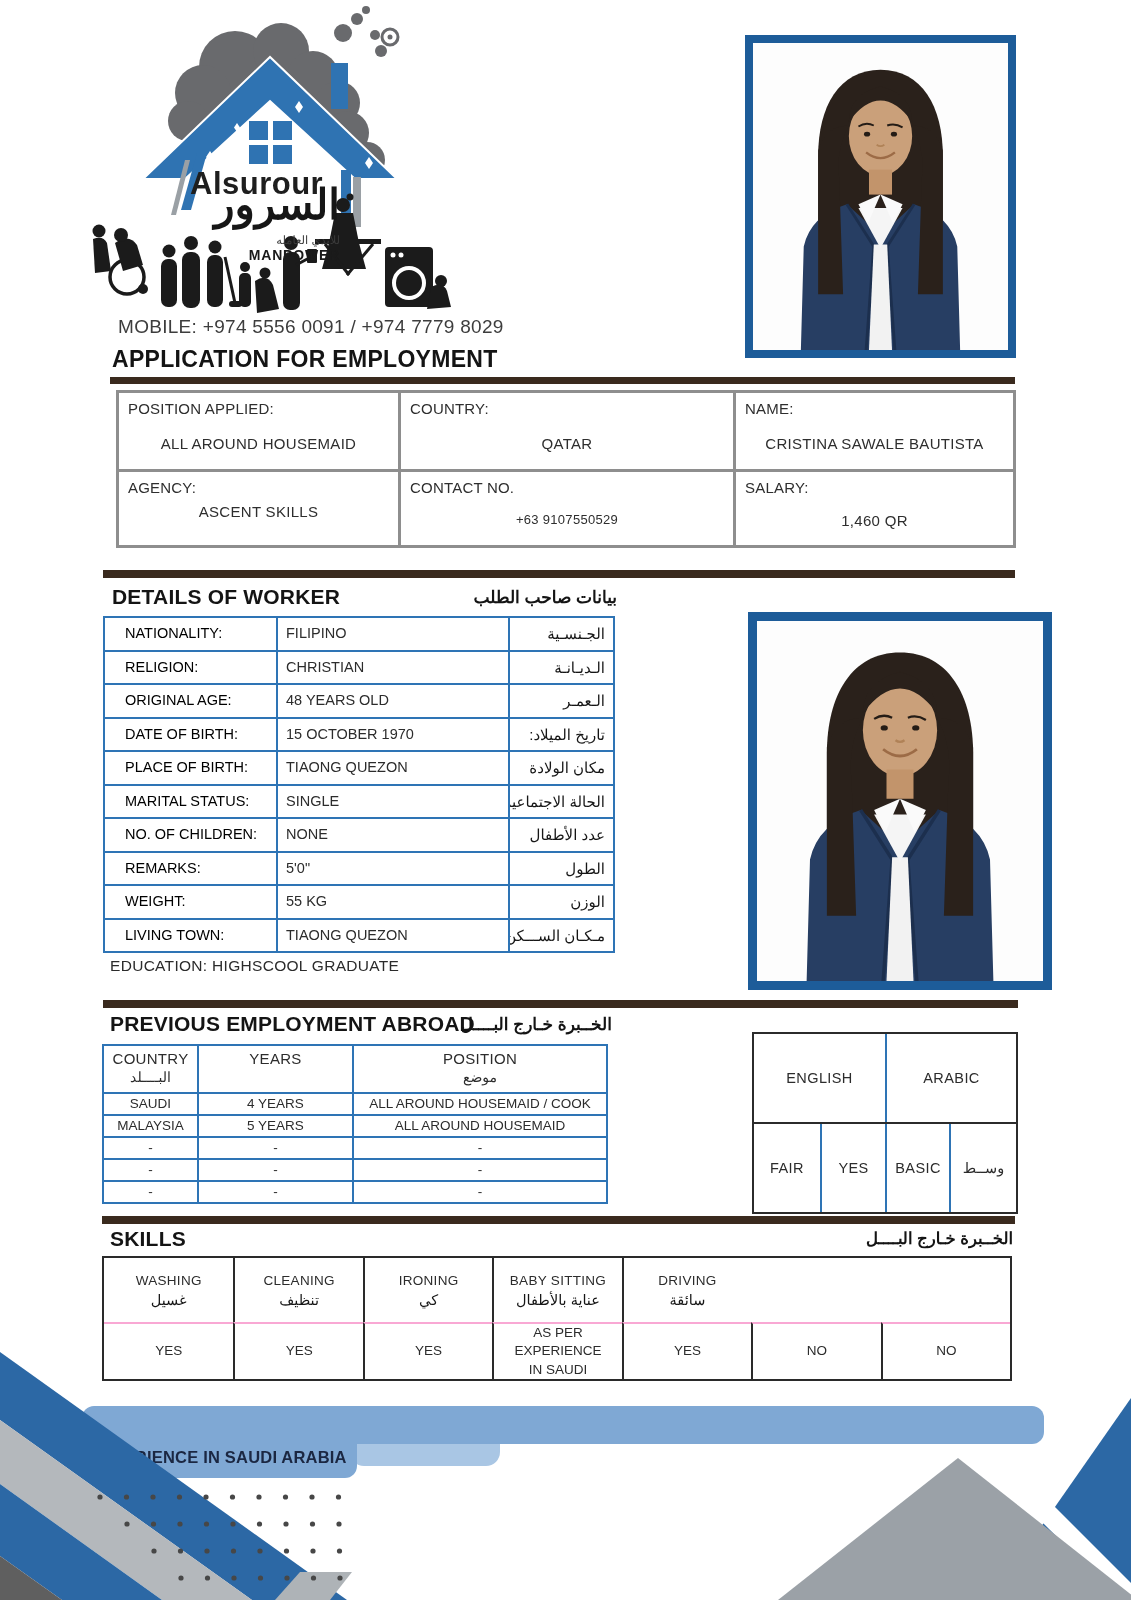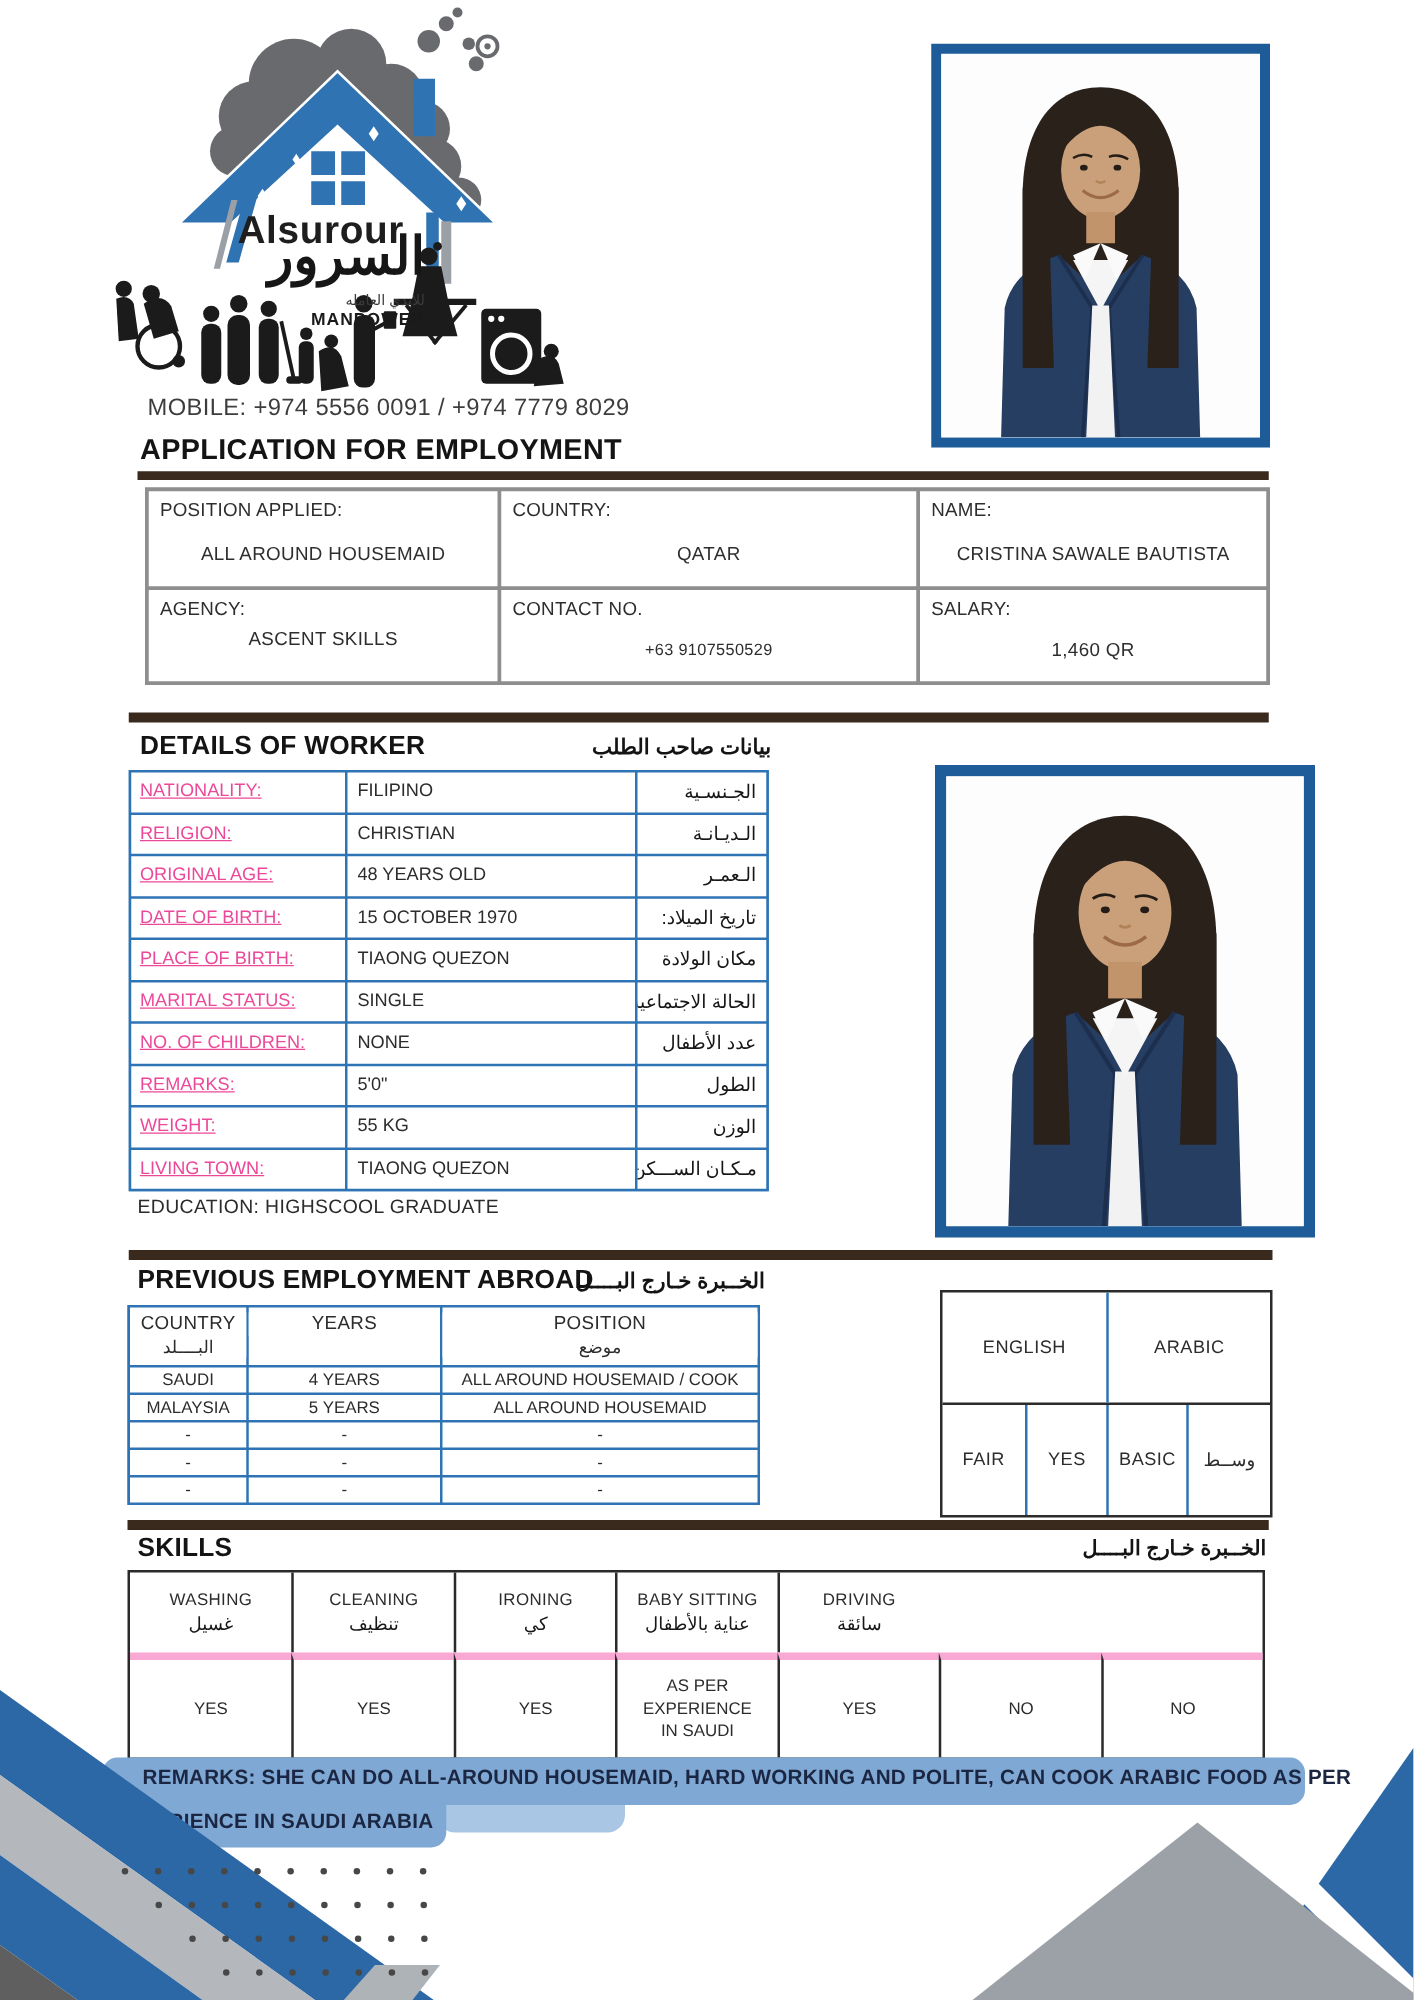--- a/index.html
+++ b/index.html
@@ -26,21 +26,21 @@
   .t1 .val{position:absolute;top:55%;left:0;right:0;text-align:center;font-size:15px;color:#2e2e2e;letter-spacing:.3px;}
   .t1 .val.small{font-size:13px;}
   
   .photo{position:absolute;background:#fff;border:8px solid #1d5c99;box-sizing:border-box;overflow:hidden;}
   .photo svg{width:100%;height:100%;display:block;}
   
   .t2{position:absolute;left:103px;top:616px;display:grid;
       grid-template-columns:171px 230px 103px;grid-auto-rows:31.5px;
       gap:2px;background:#2e74b5;border:2px solid #2e74b5;}
   .t2 div{background:#fff;font-size:14.5px;line-height:31.5px;white-space:nowrap;overflow:hidden;}
-  .t2 .l{padding-left:7px;color:#ec4899;text-decoration:underline;}
+  .t2 .l{padding-left:20px;color:#000000;}
   .t2 .v{padding-left:8px;color:#2c2c2c;}
   .t2 .a{text-align:right;padding-right:8px;direction:rtl;font-size:15px;color:#161616;}
   .edu{position:absolute;left:110px;top:957px;font-size:15.5px;color:#2b2b2b;letter-spacing:.3px;}
   
   .t3{position:absolute;left:102px;top:1044px;display:grid;
       grid-template-columns:93px 153px 252px;grid-template-rows:46px 20px 20px 20px 20px 20px;
       gap:2px;background:#2e74b5;border:2px solid #2e74b5;}
   .t3 div{background:#fff;text-align:center;color:#2c2c2c;}
   .t3 .hd{font-size:15px;line-height:1.25;padding-top:4px;letter-spacing:.3px;}
   .t3 .hd .ar{font-size:14px;direction:rtl;}
@@ -48,21 +48,21 @@
   
   .t4{position:absolute;left:752px;top:1032px;width:262px;border:2px solid #2b2b2b;background:#fff;}
   .t4 .r1{display:grid;grid-template-columns:131px 131px;height:88px;}
   .t4 .r2{display:grid;grid-template-columns:66px 65px 64px 67px;height:88px;border-top:2px solid #2b2b2b;}
   .t4 div div{display:flex;align-items:center;justify-content:center;font-size:14.5px;letter-spacing:.4px;color:#2c2c2c;box-sizing:border-box;}
   .t4 .bl{border-left:2px solid #2e74b5;}
   
   .t5{position:absolute;left:102px;top:1256px;width:910px;border:2px solid #2a2a2a;box-sizing:border-box;}
   .t5 .row{display:grid;grid-template-columns:repeat(7,1fr);}
   .t5 .row.hdr>div{height:64px;}
-  .t5 .row.vals>div{height:84px;border-top:6px solid #f9a8d4;}
+  .t5 .row.vals>div{height:57px;border-top:2px solid #f9a8d4;}
   .t5 .row>div{display:flex;flex-direction:column;align-items:center;justify-content:center;box-sizing:border-box;}
   .t5 .row>div + div{border-left:2px solid #2a2a2a;}
   .t5 .en{font-size:13.5px;color:#2c2c2c;letter-spacing:.3px;}
   .t5 .ar{font-size:14.5px;color:#161616;direction:rtl;margin-top:4px;}
   .t5 .vv{font-size:13.5px;color:#2c2c2c;text-align:center;line-height:1.35;padding:0 6px;}
   
   .rem-light{position:absolute;left:350px;top:1416px;width:150px;height:50px;border-radius:14px;background:#a9c6e4;}
   .rem1{position:absolute;left:82px;top:1406px;width:962px;height:38px;background:#7fa8d4;border-radius:12px 12px 12px 0;}
   .rem2{position:absolute;left:82px;top:1444px;width:275px;height:34px;background:#7fa8d4;border-radius:0 0 12px 12px;}
   .rem-t1{position:absolute;left:114px;top:1413px;font-size:16.5px;font-weight:700;color:#1b2742;letter-spacing:.2px;}
@@ -365,21 +365,20 @@
         </div>
       <div>
           <span class="vv">NO</span>
         </div>
     </div>
   </div>
 
   <div class="rem-light"></div>
   <div class="rem1"></div>
   <div class="rem2"></div>
-  <div class="rem-t1">REMARKS: SHE CAN DO ALL-AROUND HOUSEMAID, HARD WORKING AND POLITE, CAN COOK ARABIC FOOD  AS PER</div>
   <div class="rem-t2">EXPERIENCE IN SAUDI ARABIA</div>
 
   <svg class="abs" style="left:0;top:1340px;" width="1131" height="260" viewBox="0 1340 1131 260">
     <polygon points="252,1600 347,1600 0,1352 0,1420" fill="#2c68a5"></polygon>
     <polygon points="162,1600 252,1600 0,1420 0,1484" fill="#b4b8bc"></polygon>
     <polygon points="62,1600 162,1600 0,1484 0,1556" fill="#2c68a5"></polygon>
     <polygon points="0,1600 62,1600 0,1556" fill="#5f5f5f"></polygon>
     <polygon points="275,1600 300,1572 352,1572 330,1600" fill="#aeb3b7"></polygon>
     <polygon points="1131,1398 1131,1600 990,1600" fill="#2c68a5"></polygon>
     <polygon points="968,1448 996,1448 1148,1600 1120,1600" fill="#ffffff"></polygon>

